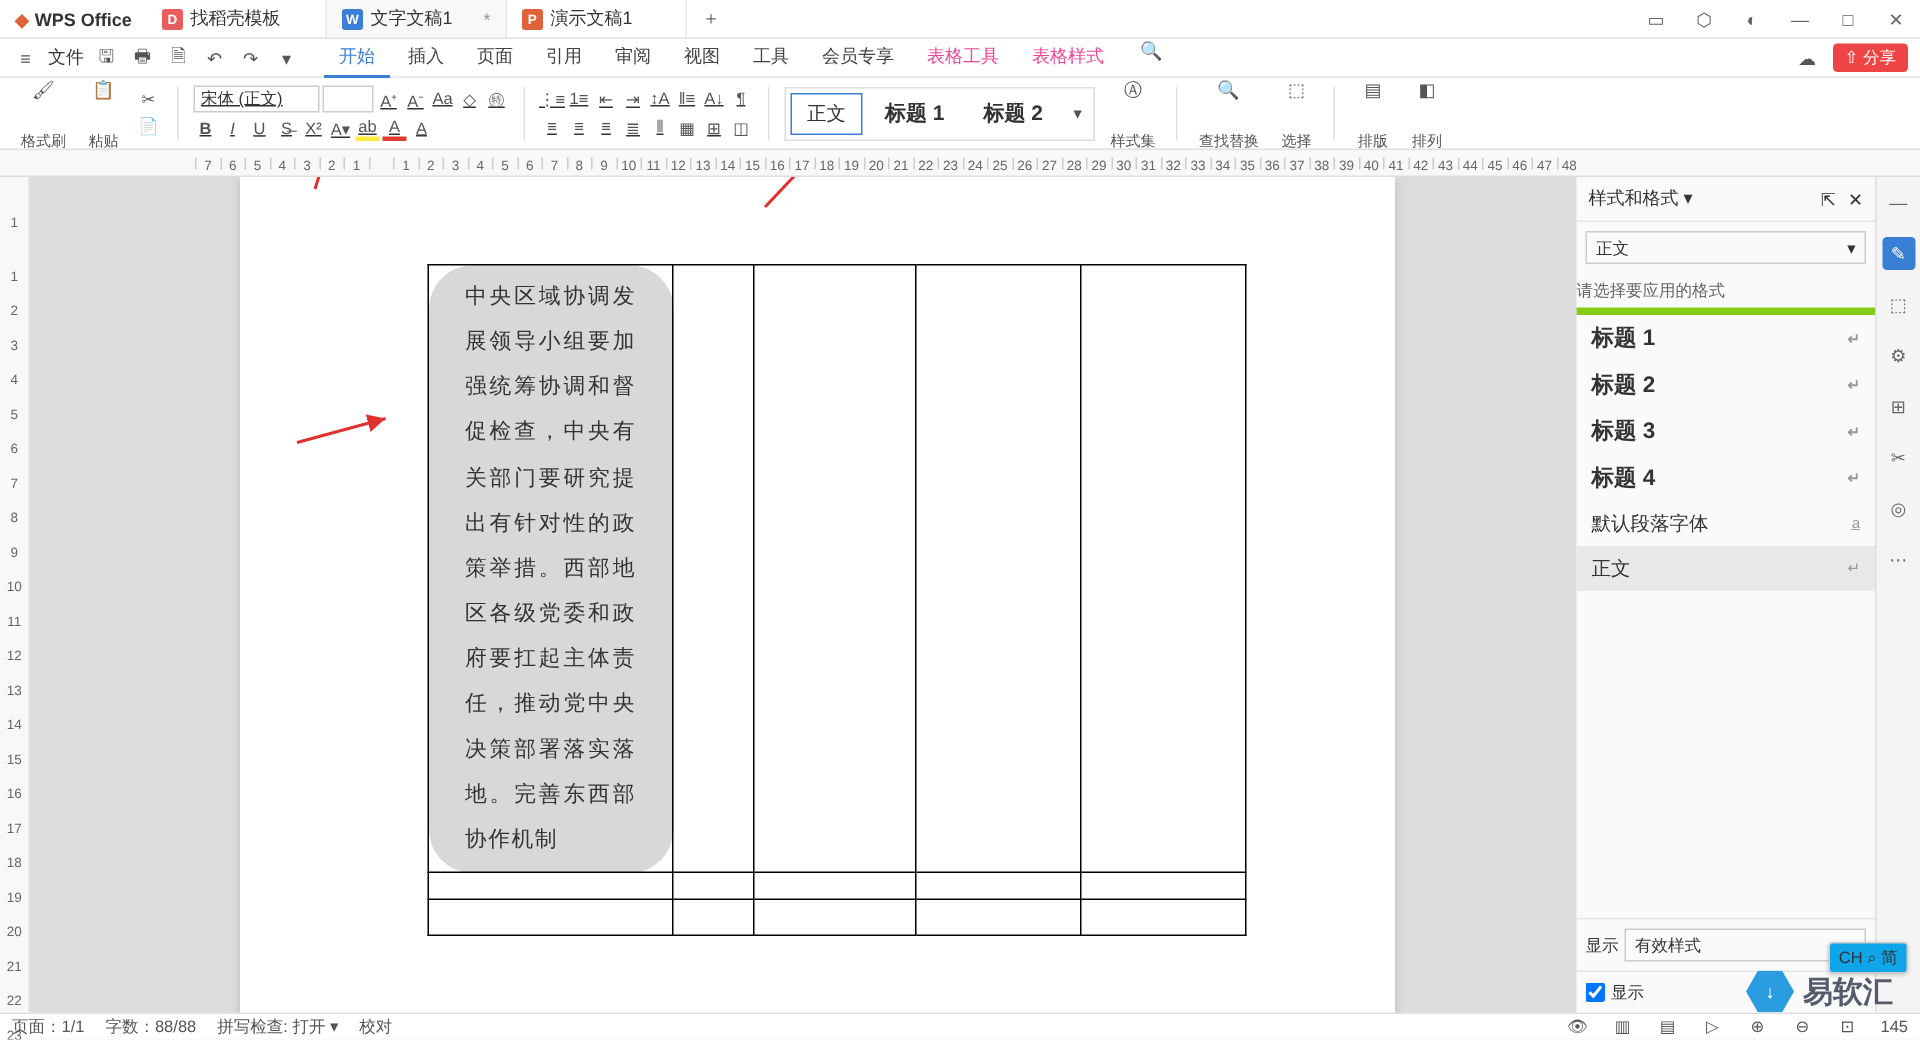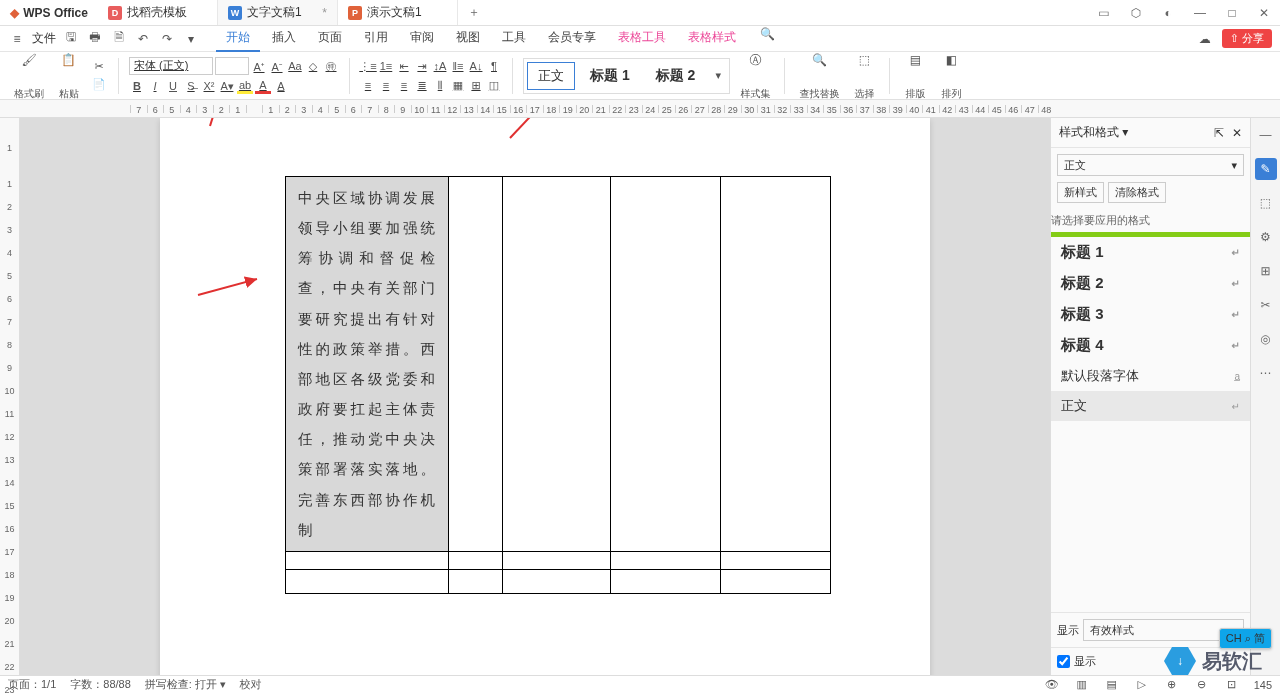--- a/index.html
+++ b/index.html
@@ -54,21 +54,21 @@
 .doctable { position: absolute; left: 265px; top: 58px; border-collapse: collapse; }
 .doctable td { border: 1px solid #000; vertical-align: top; }
 .doctable .c1 { width: 163px; }
 .doctable .c2 { width: 54px; }
 .doctable .c3 { width: 108px; }
 .doctable .c4 { width: 110px; }
 .doctable .c5 { width: 110px; }
 .doctable tr.r1 td { height: 300px; }
 .doctable tr.r2 td { height: 18px; }
 .doctable tr.r3 td { height: 24px; }
-.cellsel { background: #d8d8d8; padding: 6px 12px; font-size: 14.5px; line-height: 2.08; letter-spacing: 1px; text-align: justify; }
+.cellsel { background: #d8d8d8; padding: 6px 24px; font-size: 14.5px; line-height: 2.08; letter-spacing: 1px; text-align: justify; border-radius: 29px; }
 .retmark { position: absolute; left: 210px; top: 345px; font-size: 14px; color: #888; }
 
 
 .arrow { position: absolute; pointer-events: none; }
 
 
 .sidepanel { width: 200px; background: #fafafa; border-left: 1px solid #ddd; display: flex; flex-direction: column; }
 .sidepanel .hdr { display: flex; align-items: center; padding: 6px 8px; border-bottom: 1px solid #e5e5e5; }
 .sidepanel .hdr .ttl { flex: 1; font-size: 12px; }
 .sidepanel .sel2 { margin: 6px; border: 1px solid #ccc; height: 22px; padding: 2px 6px; font-size: 11px; display: flex; align-items: center; }
@@ -396,24 +396,20 @@
   <div class="sidepanel">
     <div class="hdr">
       <span class="ttl"><span>样式和格式</span> ▾</span>
       <span style="margin-right:8px;">⇱</span>
       <span>✕</span>
     </div>
     <div class="sel2">
         <span>正文</span>
         <span style="margin-left:auto">▾</span>
       </div>
-    <div class="btns">
-      <span class="b">新样式</span>
-      <span class="b">清除格式</span>
-    </div>
     <div class="sub">请选择要应用的格式</div>
     <div class="stylelist">
       <div class="sitem h">
           <span>标题 1</span>
           <span class="mk">↵</span>
         </div>
       <div class="sitem h">
           <span>标题 2</span>
           <span class="mk">↵</span>
         </div>

